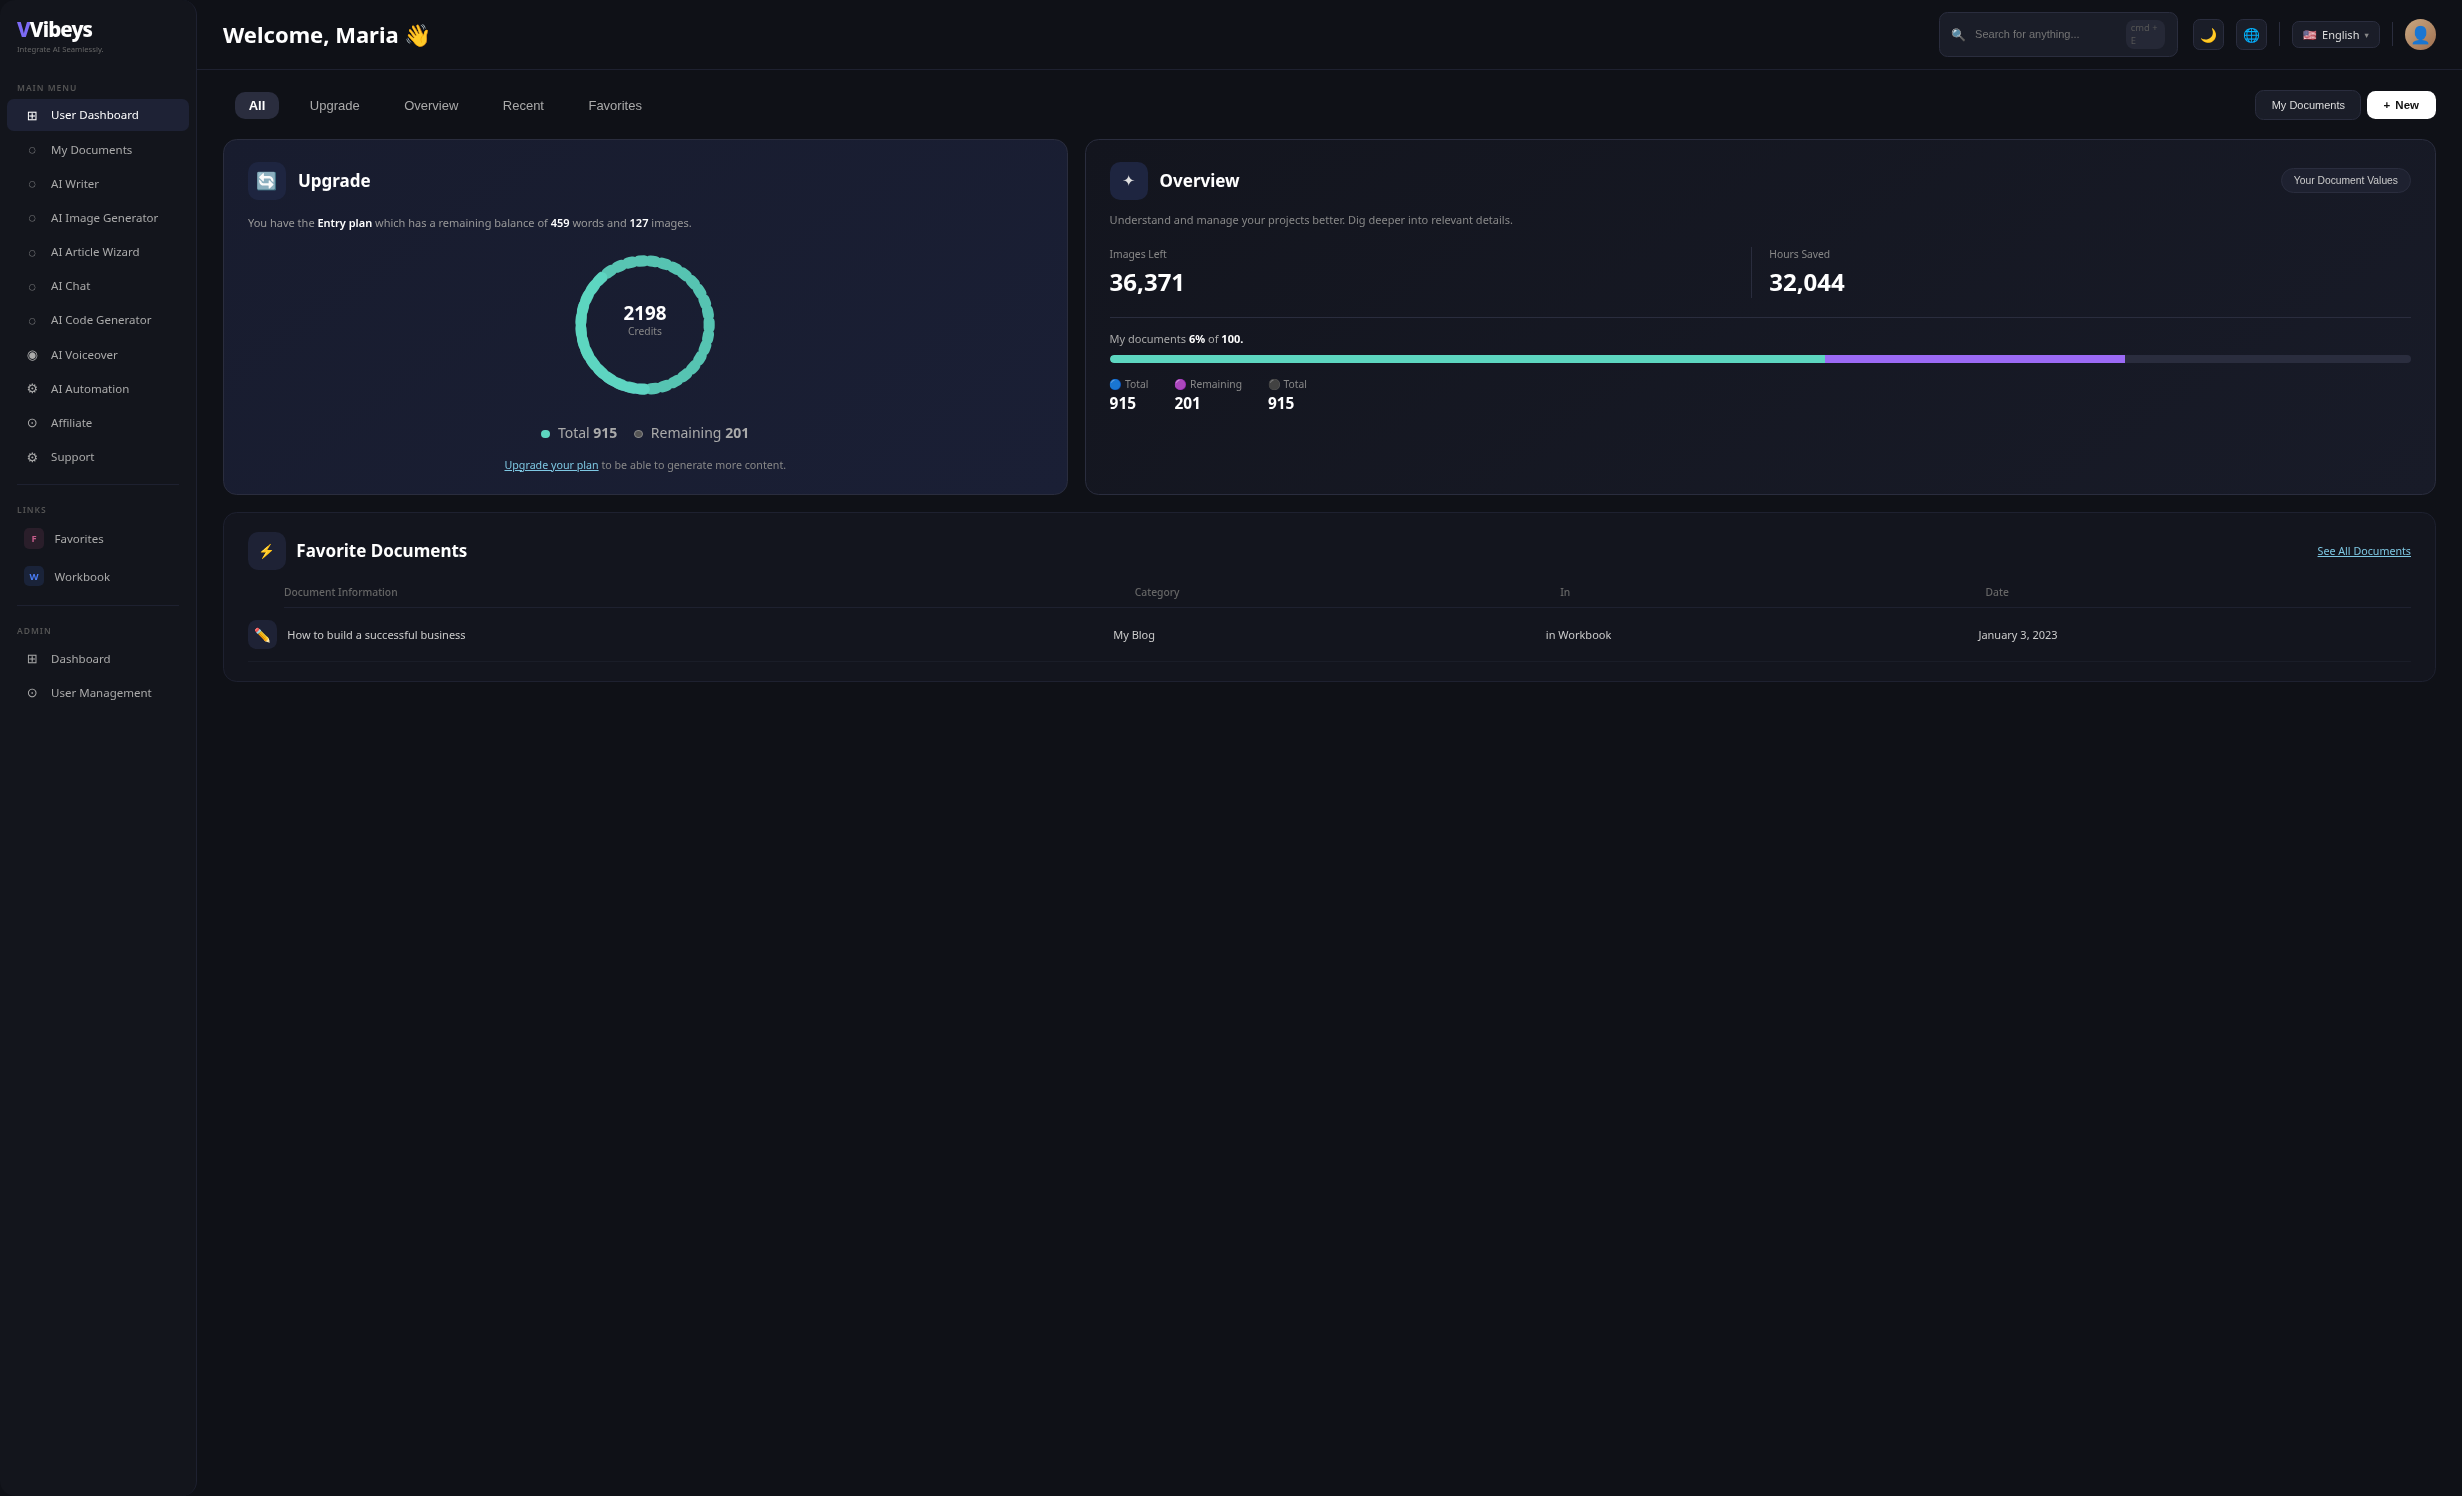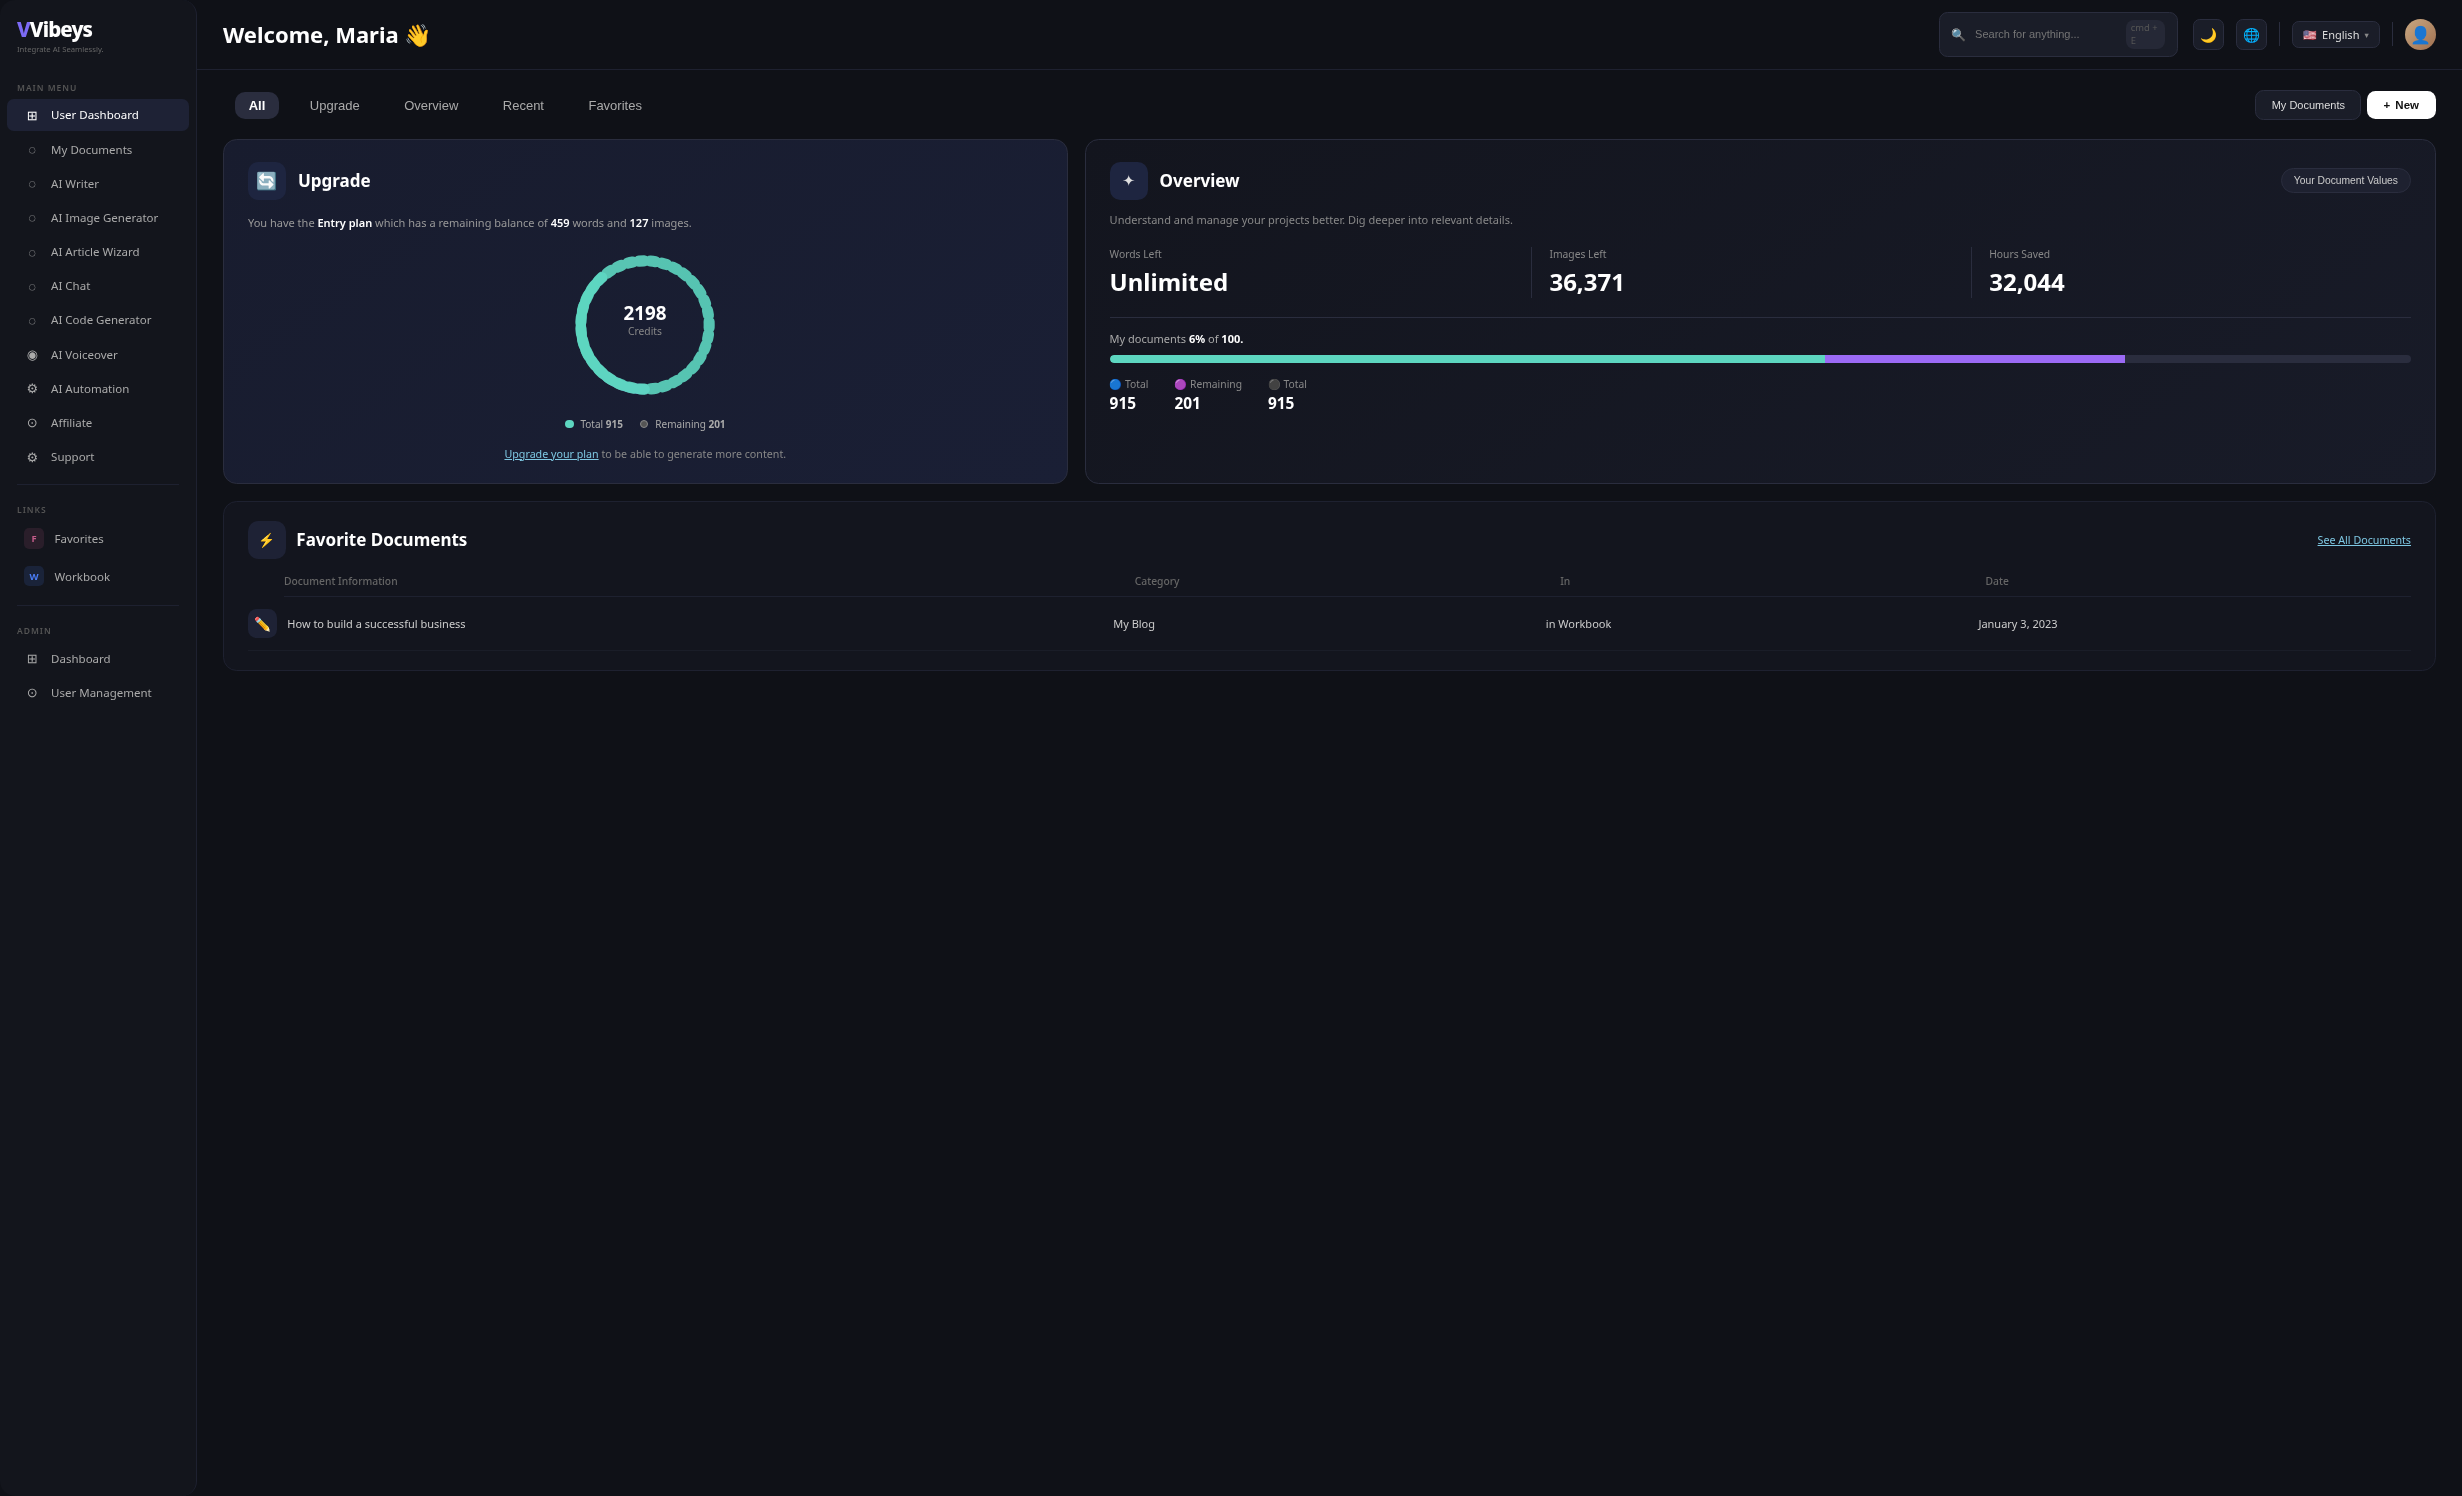--- a/index.html
+++ b/index.html
@@ -289,23 +289,23 @@
       margin: 8.5px 0 15.4px 0;
     }
     .circle-chart {
       position: relative;
       width: 154px;
       height: 154px;
     }
     .chart-legend {
       display: flex;
       gap: 17px;
-      font-size: 10px;
+      font-size: 14px;
       color: #aaa;
-      margin-top: 15px;
+      margin-top: 21px;
     }
     .legend-dot {
       width: 8.5px;
       height: 8.5px;
       border-radius: 50%;
       display: inline-block;
       margin-right: 4.3px;
     }
     .upgrade-link-row {
       font-size: 10.7px;
@@ -648,24 +648,20 @@
           <div class="card-header" style="margin-bottom:0">
             <div class="card-icon" style="background:#1e2540;font-size:15.4px">✦</div>
             <span class="card-title">Overview</span>
           </div>
           <button class="your-doc-values-btn">Your Document Values</button>
         </div>
         <p class="overview-desc" style="margin-top:12px">Understand and manage your projects better. Dig deeper into relevant details.</p>
 
         <div class="stats-row">
           <div class="stat-item">
-            <div class="stat-label">Words Left</div>
-            <div class="stat-value">Unlimited</div>
-          </div>
-          <div class="stat-item">
             <div class="stat-label">Images Left</div>
             <div class="stat-value">36,371</div>
           </div>
           <div class="stat-item">
             <div class="stat-label">Hours Saved</div>
             <div class="stat-value">32,044</div>
           </div>
         </div>
 
         <div class="overview-divider"></div>

